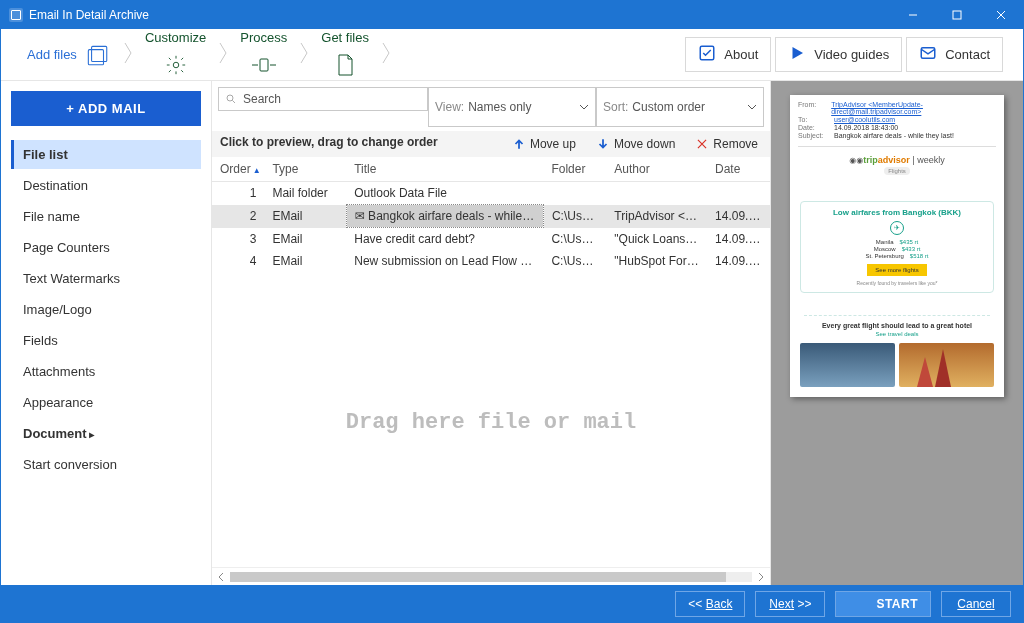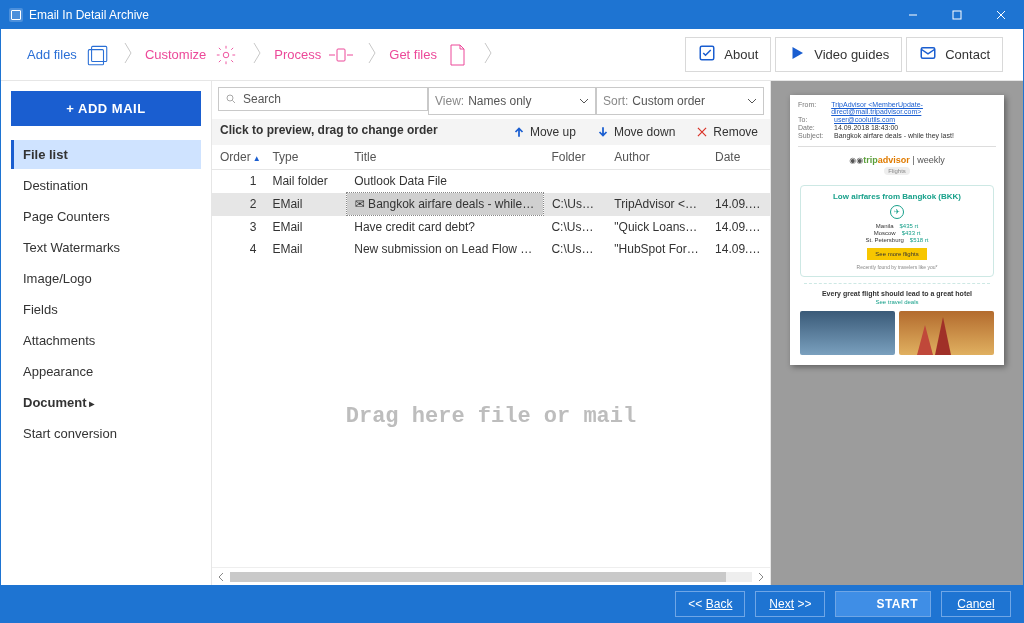--- a/index.html
+++ b/index.html
@@ -10,21 +10,21 @@
   .titlebar { height: 28px; background: #1e74d2; display: flex; align-items: center; color: #fff; font-size: 12px; padding-left: 8px; }
   .titlebar .app-icon { width: 14px; height: 14px; margin-right: 6px; display:inline-block; background:#fff3; border-radius:2px; position:relative;}
   .titlebar .app-icon::after{content:"";position:absolute;inset:2px;border:1px solid #fff;border-radius:1px;}
   .titlebar .title { flex:1; }
   .titlebar .win-btn { width: 44px; height: 28px; display:flex; align-items:center; justify-content:center; color:#fff; cursor:pointer; }
   .titlebar svg { width:10px; height:10px; stroke:#fff; stroke-width:1; fill:none; }
 
   
   .toprow { height: 52px; display:flex; align-items:center; padding: 0 20px; gap:4px; border-bottom:1px solid #e6e6e6;}
   .bc-step { display:flex; align-items:center; gap:6px; padding:4px 6px; color:#2a6fd6; font-size:13px; cursor:pointer; }
-  .bc-step.disabled { color:#ec4899; cursor:default; }
+  .bc-step.disabled { color:#14532d; cursor:default;flex-direction:column; }
   .bc-step .ic { width:28px; height:28px; display:flex;align-items:center;justify-content:center; }
   .bc-step svg { stroke: currentColor; fill:none; }
   .bc-chevron { color:#c8c8c8; padding:0 2px; }
   .bc-chevron svg{width:10px;height:24px;stroke:#c8c8c8;fill:none;}
 
   .toprow .spacer { flex:1; }
   .tool-btn { display:flex; align-items:center; gap:8px; border:1px solid #d9d9d9; padding:6px 12px; font-size:13px; color:#333; cursor:pointer; background:#fff; }
   .tool-btn .ic { color:#1a5ed0; }
   .tool-btn svg { width:18px; height:18px; }
 
@@ -36,21 +36,21 @@
   .add-mail-btn { background:#1a5ed0; color:#fff; font-weight:700; font-size:13px; letter-spacing:.5px; text-align:center; padding:10px 0; cursor:pointer; margin-bottom:12px;}
   .side-item { font-size:13px; color:#333; padding:7px 12px; cursor:pointer; }
   .side-item.active { background:#cfe3ff; font-weight:700; border-left:3px solid #1a5ed0; padding-left:9px;}
   .side-item.expandable::after { content:" \25B8"; font-size:10px; }
 
   
   .center { flex:1; display:flex; flex-direction:column; min-width:0; border-left:1px solid #e6e6e6; border-right:1px solid #e6e6e6;}
   .filters { display:flex; gap:0; padding:6px 6px 4px 6px; }
   .search-box { flex:1; display:flex; align-items:center; border:1px solid #c9c9c9; background:#fff; height:24px; padding:0 6px; gap:6px; font-size:12px; color:#555;}
   .search-box svg{width:12px;height:12px;stroke:#555;fill:none;}
-  .dropdown { display:flex; align-items:center; border:1px solid #c9c9c9; background:#fff; height:28px; padding:0 6px; font-size:12px; color:#555; min-width:168px; justify-content:space-between; cursor:pointer;}
+  .dropdown { display:flex; align-items:center; border:1px solid #c9c9c9; background:#fff; height:40px; padding:0 6px; font-size:12px; color:#555; min-width:168px; justify-content:space-between; cursor:pointer;}
   .dropdown .lbl { color:#888; margin-right:4px;}
   .dropdown svg{width:10px;height:10px;stroke:#555;fill:none;}
 
   .actionrow { display:flex; align-items:flex-start; padding:4px 8px; gap:12px; background:#f4f4f4;}
   .actionrow .instruction { font-size:12px; font-weight:700; color:#333; flex:1;}
   .mini-btn { display:flex; align-items:center; gap:4px; font-size:12px; color:#333; cursor:pointer; padding:2px 4px;}
   .mini-btn.remove { color:#333;}
   .mini-btn svg{width:14px;height:14px;}
   .mini-btn.up svg{stroke:#1a5ed0;fill:#1a5ed0;}
   .mini-btn.down svg{stroke:#1a5ed0;fill:#1a5ed0;}
@@ -83,21 +83,21 @@
   .page .hdr { padding:6px 8px 4px 8px; }
   .page .hdr .row{display:flex;gap:6px;margin-bottom:1px;}
   .page .hdr .k{color:#777;width:30px;}
   .page .hdr .v{color:#1a5ed0;text-decoration:underline;}
   .page .hdr .vn{color:#333;}
   .page .body-sep{border-top:1px solid #ddd;margin:2px 8px;}
   .page .brand{ text-align:center; padding:6px 0 4px 0; color:#555; font-size:9px;}
   .page .brand b{color:#5a9e3a;}
   .page .brand .adv{color:#e07b00;font-weight:700;}
   .page .tag{background:#eee;padding:1px 4px;border-radius:6px;font-size:6px;color:#888;display:inline-block;margin-top:2px;}
-  .page .card{border:1px solid #cde8e4;border-radius:4px;margin:6px 10px;padding:6px 4px;text-align:center;}
+  .page .card{border:1px solid #cde8e4;border-radius:4px;margin:22px 10px;padding:6px 4px;text-align:center;}
   .page .card h4{color:#17a08a;font-size:8px;font-weight:700;margin-bottom:4px;}
   .page .circle-ic{width:14px;height:14px;border:1px solid #17a08a;border-radius:50%;margin:2px auto 4px;display:flex;align-items:center;justify-content:center;color:#17a08a;font-size:7px;}
   .page .price-row{display:flex;justify-content:center;gap:6px;font-size:6px;margin:1px 0;}
   .page .price-row .p{color:#17a08a;}
   .page .cta{background:#f7c600;color:#333;font-size:6px;padding:3px 8px;display:inline-block;margin-top:4px;}
   .page .note{font-size:5px;color:#888;margin-top:4px;}
   .page .divider{border-top:1px dashed #cde8e4;margin:6px 14px;}
   .page .slogan{text-align:center;font-size:7px;font-weight:700;padding:0 24px;color:#333;}
   .page .link{text-align:center;color:#17a08a;font-size:6px;margin:2px 0 6px;}
   .page .photos{display:flex;gap:4px;padding:0 10px 10px;}
@@ -215,20 +215,21 @@
       <span>Contact</span>
     </div>
   </div>
 
   <div class="body">
 
     <div class="sidebar">
       <div class="add-mail-btn">+ ADD MAIL</div>
       <div class="side-item active">File list</div>
       <div class="side-item">Destination</div>
+      <div class="side-item">File name</div>
       <div class="side-item">Page Counters</div>
       <div class="side-item">Text Watermarks</div>
       <div class="side-item">Image/Logo</div>
       <div class="side-item">Fields</div>
       <div class="side-item">Attachments</div>
       <div class="side-item">Appearance</div>
       <div class="side-item expandable" style="font-weight:700">Document</div>
       <div class="side-item">Start conversion</div>
     </div>
 

